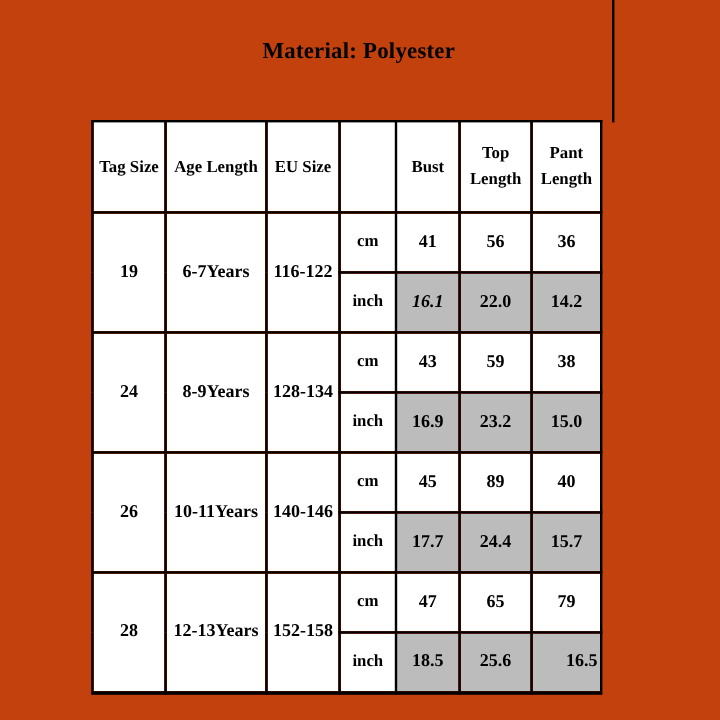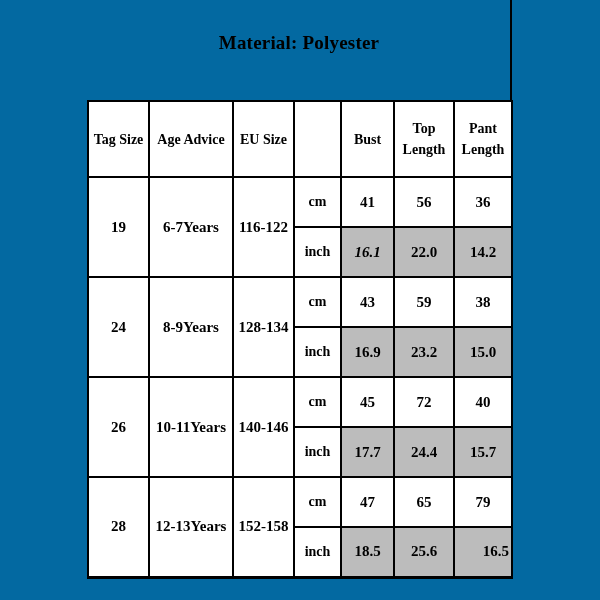--- a/index.html
+++ b/index.html
@@ -7,39 +7,39 @@
   body {
     width: 600px; height: 600px;
     background: #ffffff;
     font-family: "Liberation Serif", serif;
     color: #000;
   }
   .stage {
     position: relative;
     width: 600px; height: 600px;
     overflow: hidden;
-    background: #0369a1;
+    background: #c2410c;
   }
   .chart-title {
     position: absolute;
     left: 87px; top: 32px; width: 424px;
     text-align: center;
     font-weight: bold;
     font-size: 19px;
     letter-spacing: 0.2px;
   }
   .top-vline {
     position: absolute;
     left: 510px; top: 0;
     width: 2px; height: 102px;
     background: #000;
   }
   table.size-chart {
     position: absolute;
-    left: 87px; top: 100px;
+    left: 76px; top: 100px;
     width: 424px;
     border-collapse: collapse;
     table-layout: fixed;
     border: 2px solid #000;
     border-bottom-width: 3px;
   }
   .size-chart th, .size-chart td {
     border: 2px solid #000;
     text-align: center;
     vertical-align: middle;
@@ -75,21 +75,21 @@
         <col style="width:61px">
       <col style="width:47px">
         <col style="width:53px">
         <col style="width:60px">
         <col style="width:58px">
     </colgroup>
 
     <tbody>
         <tr>
       <th>Tag Size</th>
-      <th>Age Advice</th>
+      <th>Age Length</th>
       <th>EU Size</th>
       <th></th>
       <th>Bust</th>
       <th>Top Length</th>
       <th>Pant Length</th>
     </tr>
 
     <tr>
       <td rowspan="2">19</td>
       <td rowspan="2">6-7Years</td>
@@ -121,21 +121,21 @@
       <td style="background-color: rgb(188, 188, 188);">23.2</td>
       <td style="background-color: rgb(188, 188, 188);">15.0</td>
     </tr>
 
     <tr>
       <td rowspan="2">26</td>
       <td rowspan="2">10-11Years</td>
       <td rowspan="2">140-146</td>
       <td class="unit-cell">cm</td>
       <td>45</td>
-      <td>72</td>
+      <td>89</td>
       <td>40</td>
     </tr>
     <tr>
       <td class="unit-cell">inch</td>
       <td style="background-color: rgb(188, 188, 188);">17.7</td>
       <td style="background-color: rgb(188, 188, 188);">24.4</td>
       <td style="background-color: rgb(188, 188, 188);">15.7</td>
     </tr>
 
     <tr>

